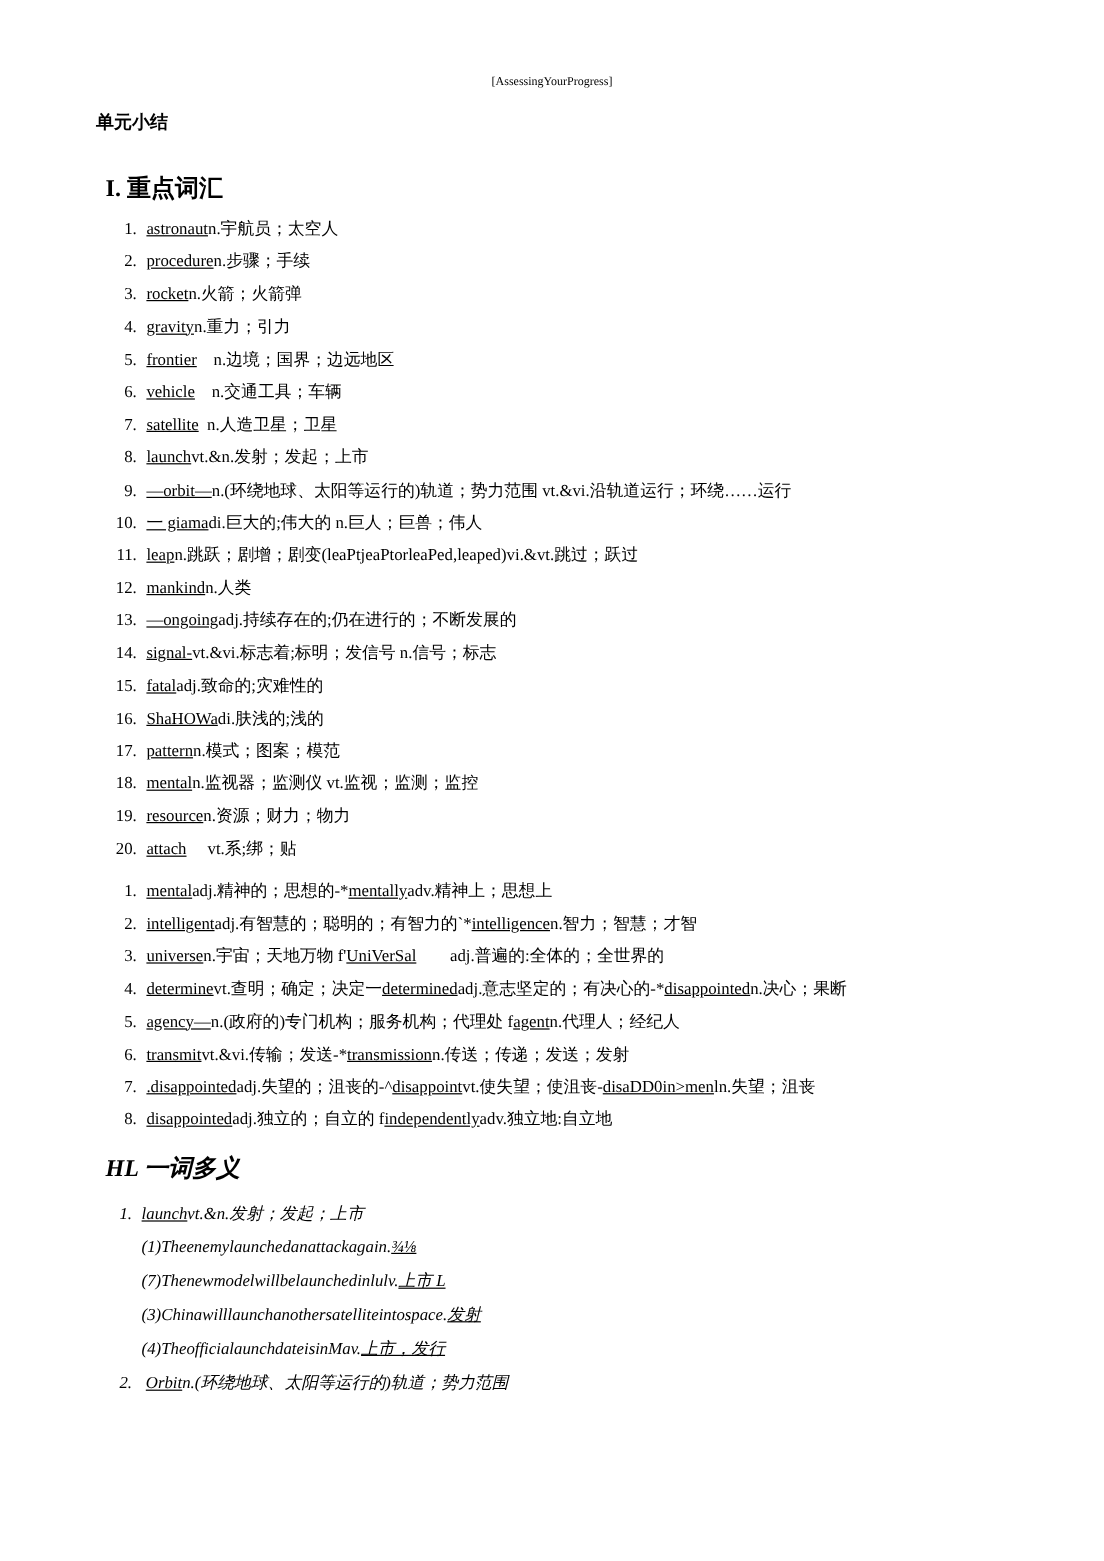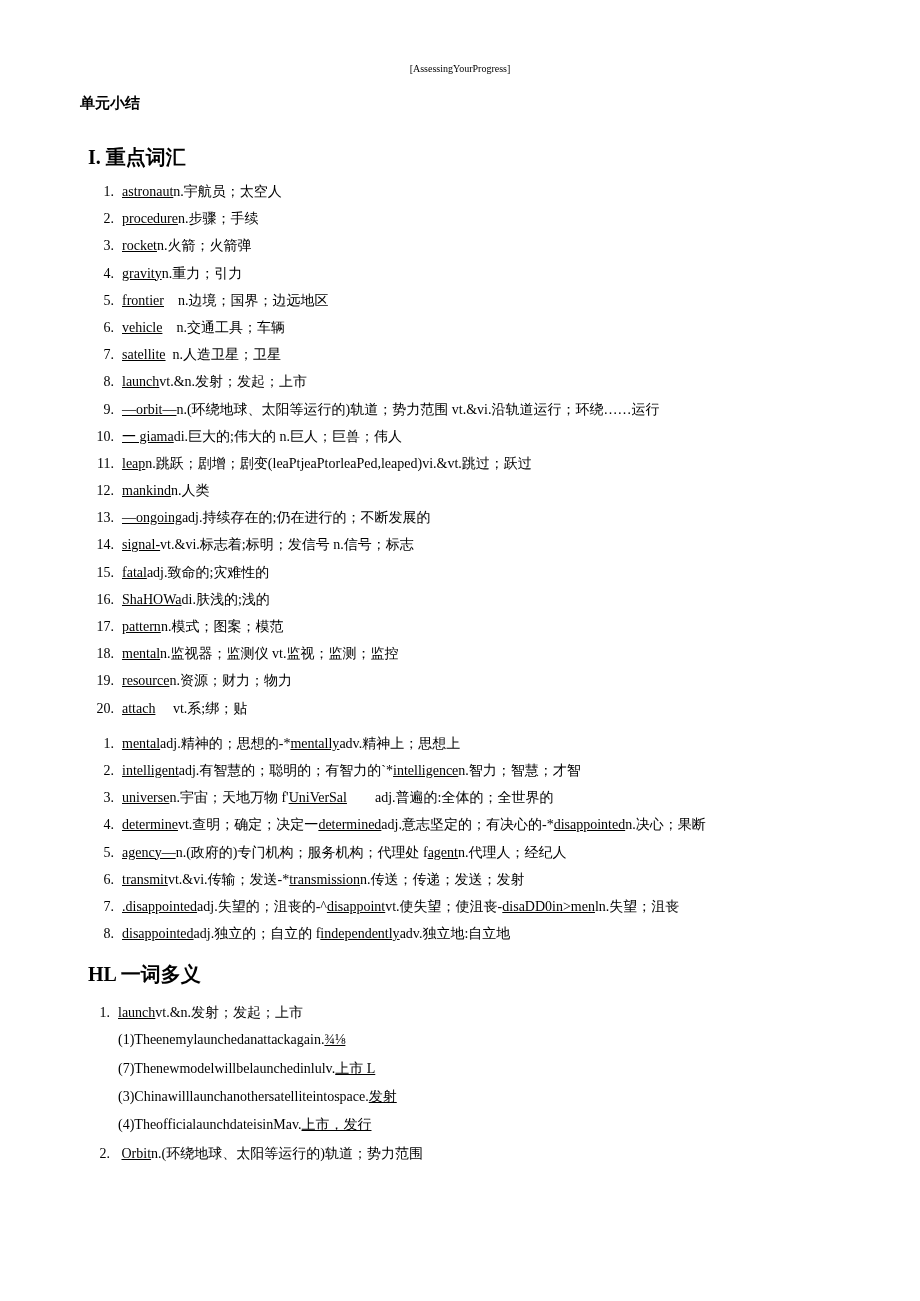--- a/index.html
+++ b/index.html
@@ -53,20 +53,21 @@
     .vocab-word {
       text-decoration: underline;
       font-family: "Times New Roman", serif;
       margin-right: 0px;
     }
     .section-ii {
       margin-top: 10px;
     }
     .section-iii {
       margin-top: 10px;
+      font-style: italic;
     }
     .multi-meaning {
       margin-top: 8px;
       margin-left: 10px;
     }
     .multi-item {
       display: flex;
       flex-direction: row;
       margin-bottom: 2px;
     }

